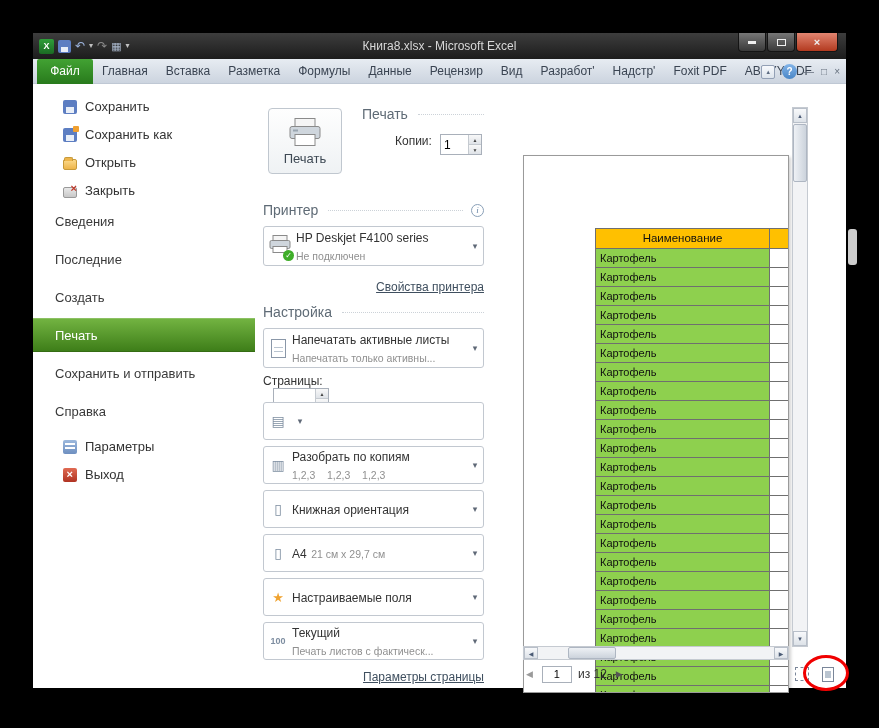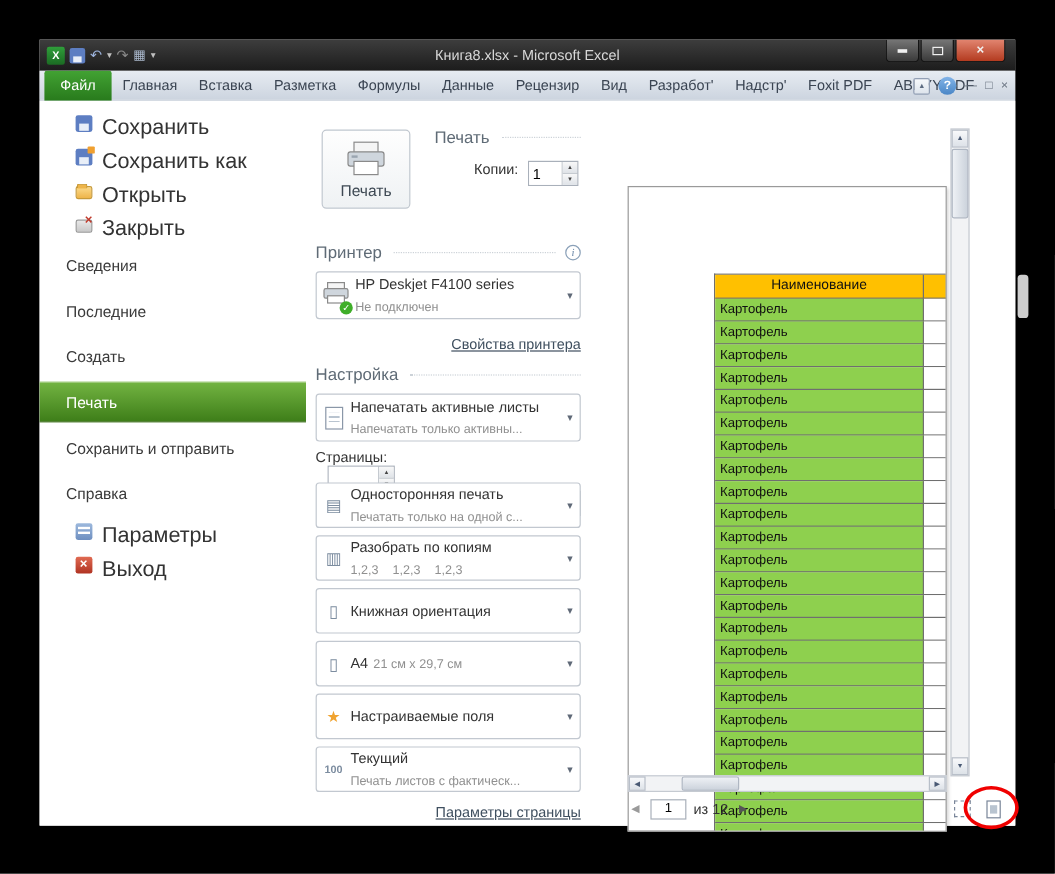--- a/index.html
+++ b/index.html
@@ -41,22 +41,22 @@
     color:#5d6c82; font-size:6px; display:inline-flex; align-items:center; justify-content:center; border-radius:2px; }
   .helpbtn { width:15px; height:15px; border-radius:50%; background:linear-gradient(#82b4e8,#4a86c6);
     color:#fff; font-size:10px; font-weight:bold; display:inline-flex; align-items:center; justify-content:center; }
   .smallglyph { color:#66707e; font-size:10px; }
 
   
   .backstage { position:absolute; left:0; top:51px; right:0; bottom:0; background:#fff; }
 
   
   .sidebar { position:absolute; left:0; top:0; width:222px; height:100%; }
-  .sitem { position:absolute; left:30px; height:18px; display:flex; align-items:flex-start; gap:8px;
-    font-size:18px; color:#333; cursor:default; }
+  .sitem { position:absolute; left:30px; height:18px; display:flex; align-items:flex-end; gap:8px;
+    font-size:13px; color:#333; cursor:default; }
   .slabel { white-space:nowrap; }
   .ic { width:14px; height:14px; position:relative; flex:0 0 auto; }
   .ic-disk { background:#5d7ec2; border-radius:2px; }
   .ic-disk::after { content:""; position:absolute; left:3px; bottom:1px; width:8px; height:6px; background:#e9eff8; }
   .ic-disk.as::before { content:""; position:absolute; right:-2px; top:-2px; width:6px; height:6px; background:#f0a030; border-radius:1px; }
   .ic-folder { background:linear-gradient(#fbd98a,#eeb54a); border:1px solid #c79a3a; border-radius:2px; margin-top:3px; height:11px; }
   .ic-folder::before { content:""; position:absolute; left:0; top:-3px; width:7px; height:3px; background:#eeb54a; border:1px solid #c79a3a; border-bottom:none; border-radius:2px 2px 0 0; }
   .ic-folderx { background:linear-gradient(#e8e8e8,#c8c8c8); border:1px solid #999; border-radius:2px; margin-top:3px; height:11px; }
   .ic-folderx::after { content:"×"; position:absolute; right:-1px; top:-6px; color:#c0392b; font-size:11px; font-weight:bold; }
   .ic-opts { background:linear-gradient(#9db9dd,#6e8fc0); border-radius:2px; }
@@ -317,24 +317,20 @@
             <span class="spin-ctl">
               <span class="sb">▲</span>
               <span class="sb">▼</span>
             </span>
           </span>
         </div>
 
         <div class="slist">
           <div class="dd">
             <span class="dd-icon">▤</span>
-            <span class="dd-text">
-              <span class="dd-title">Односторонняя печать</span>
-              <span class="dd-sub">Печатать только на одной с...</span>
-            </span>
             <span class="dd-arrow">▾</span>
           </div>
             <div class="dd">
             <span class="dd-icon">▥</span>
             <span class="dd-text">
               <span class="dd-title">Разобрать по копиям</span>
               <span class="dd-sub">1,2,3    1,2,3    1,2,3</span>
             </span>
             <span class="dd-arrow">▾</span>
           </div>

